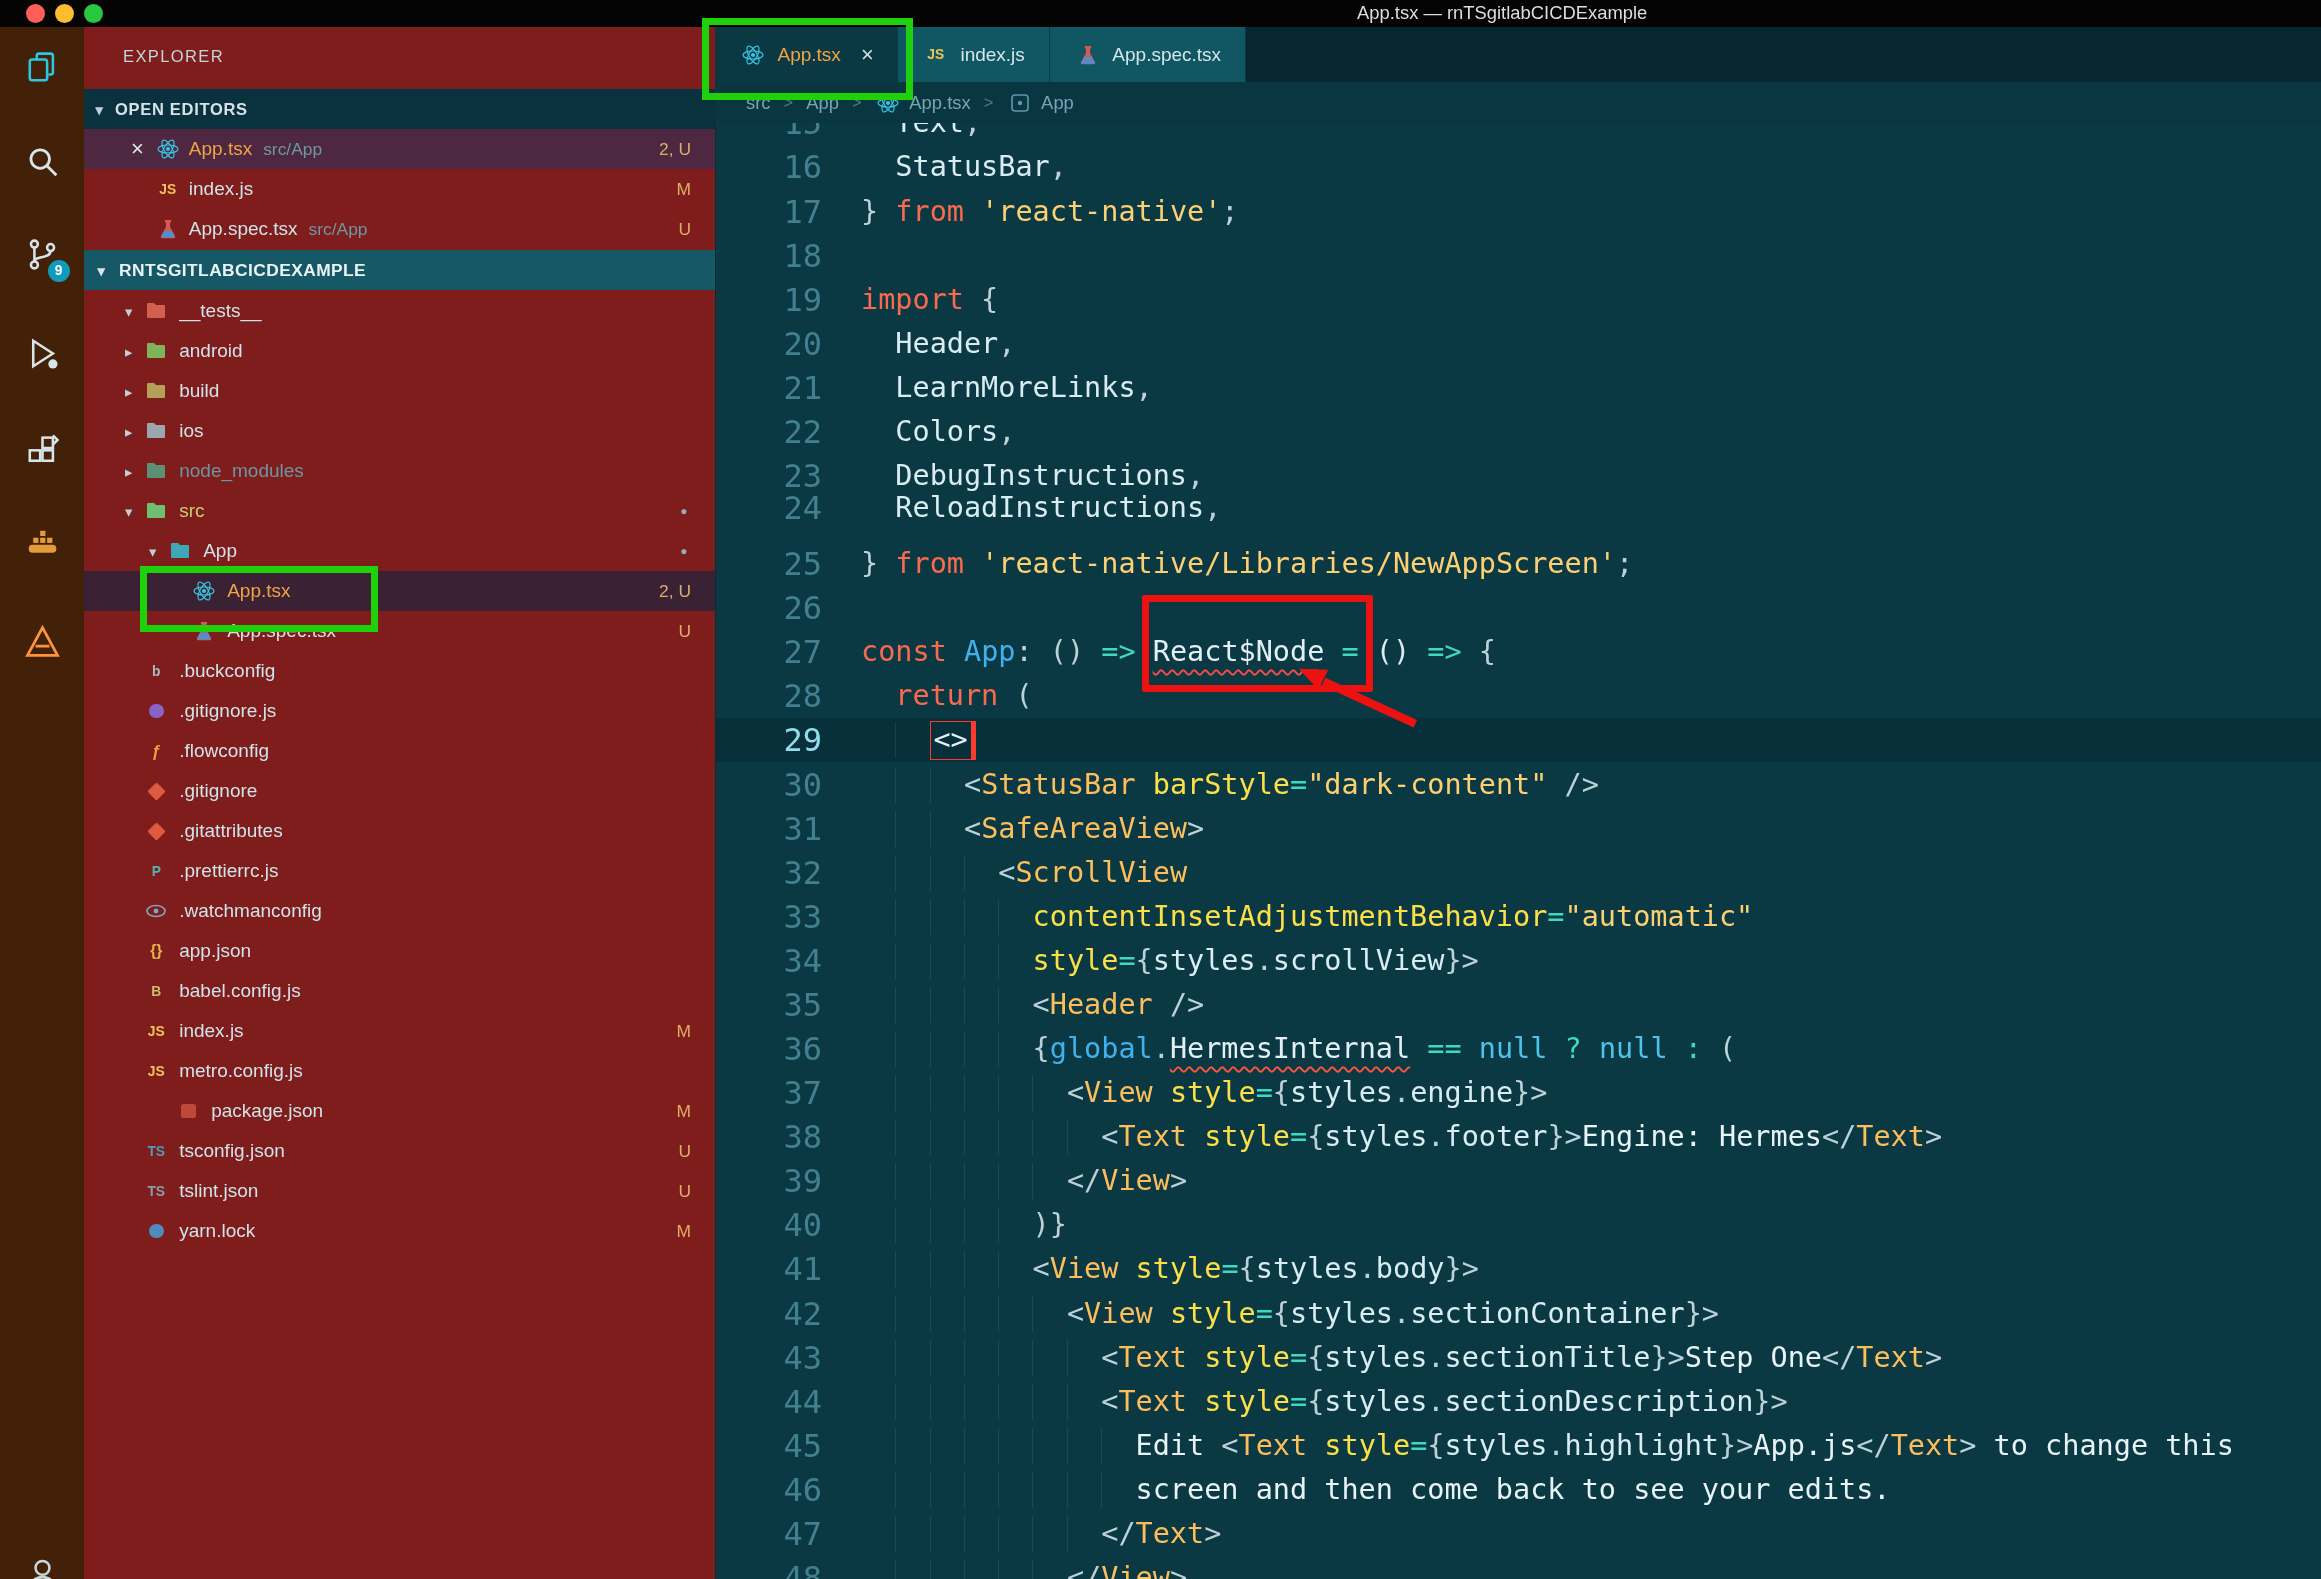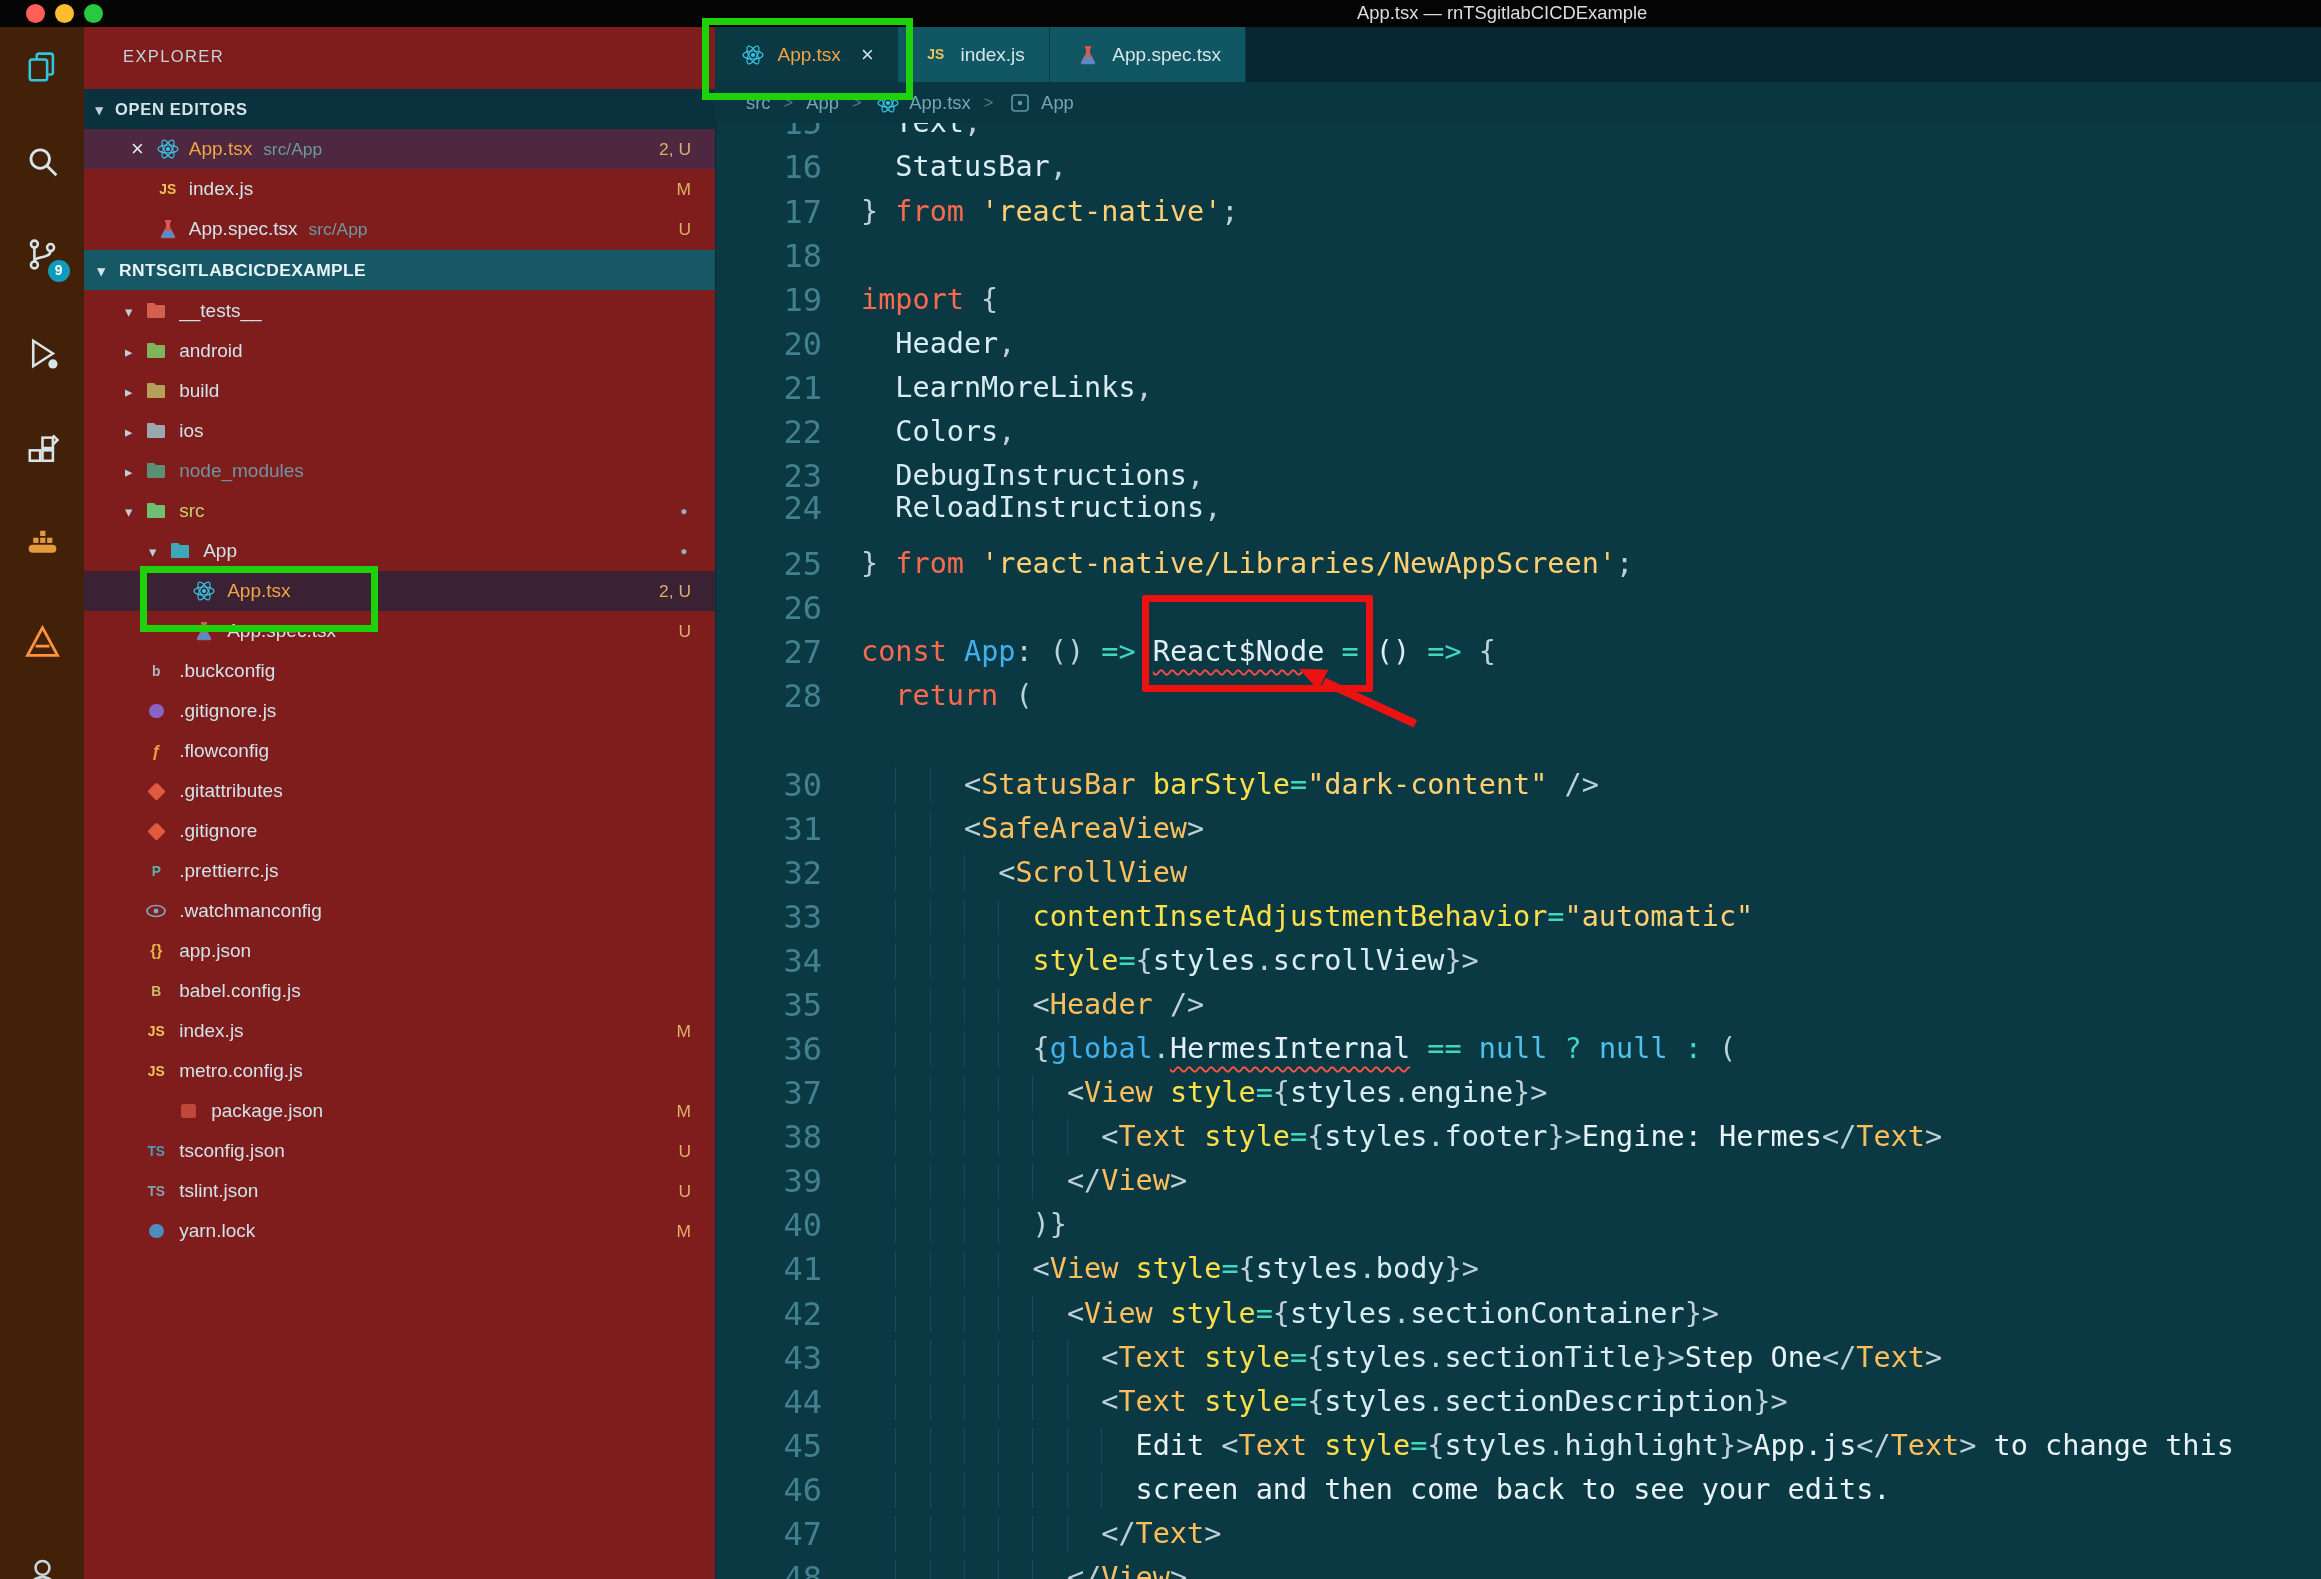--- a/index.html
+++ b/index.html
@@ -325,29 +325,29 @@
           <span class="chev"></span>
           <span class="icn txticn" style="color:#e8a33d;font-size:16.5px">ƒ</span>
           <span class="nm">.flowconfig</span>
           <span class="rowspacer"></span>
         </div>
         <div class="trow" style="padding-left: 31px;">
           <span class="chev"></span>
           <span class="icn">
             <span class="dotic diamond" style="background:#de5b41"></span>
           </span>
+          <span class="nm">.gitignore</span>
+          <span class="rowspacer"></span>
+        </div>
+        <div class="trow" style="padding-left: 31px;">
+          <span class="chev"></span>
+          <span class="icn">
+            <span class="dotic diamond" style="background:#de5b41"></span>
+          </span>
           <span class="nm">.gitattributes</span>
-          <span class="rowspacer"></span>
-        </div>
-        <div class="trow" style="padding-left: 31px;">
-          <span class="chev"></span>
-          <span class="icn">
-            <span class="dotic diamond" style="background:#de5b41"></span>
-          </span>
-          <span class="nm">.gitignore</span>
           <span class="rowspacer"></span>
         </div>
         <div class="trow" style="padding-left: 31px;">
           <span class="chev"></span>
           <span class="icn txticn" style="color:#56b3b4">P</span>
           <span class="nm">.prettierrc.js</span>
           <span class="rowspacer"></span>
         </div>
         <div class="trow" style="padding-left: 31px;">
           <span class="chev"></span>
@@ -429,20 +429,21 @@
         <div class="cl" style="top: 251px;"><span class="ln">19</span><span class="txtwrap"><span class="tk-kw">import</span><span class="tk-pun"> {</span></span></div>
         <div class="cl" style="top: 295px;"><span class="ln">20</span><span class="txtwrap"><span class="tk-pln">  Header</span><span class="tk-pun">,</span></span></div>
         <div class="cl" style="top: 339px;"><span class="ln">21</span><span class="txtwrap"><span class="tk-pln">  LearnMoreLinks</span><span class="tk-pun">,</span></span></div>
         <div class="cl" style="top: 383px;"><span class="ln">22</span><span class="txtwrap"><span class="tk-pln">  Colors</span><span class="tk-pun">,</span></span></div>
         <div class="cl" style="top: 427px;"><span class="ln">23</span><span class="txtwrap"><span class="tk-pln">  DebugInstructions</span><span class="tk-pun">,</span></span></div>
         <div class="cl" style="top: 459px;"><span class="ln">24</span><span class="txtwrap"><span class="tk-pln">  ReloadInstructions</span><span class="tk-pun">,</span></span></div>
         <div class="cl" style="top: 515px;"><span class="ln">25</span><span class="txtwrap"><span class="tk-pun">} </span><span class="tk-kw">from</span><span class="tk-pln"> </span><span class="tk-str">'react-native/Libraries/NewAppScreen'</span><span class="tk-pun">;</span></span></div>
         <div class="cl" style="top: 559px;"><span class="ln">26</span><span class="txtwrap"></span></div>
         <div class="cl" style="top: 603px;"><span class="ln">27</span><span class="txtwrap"><span class="tk-kw">const</span><span class="tk-pln"> </span><span class="tk-var">App</span><span class="tk-pun">: () </span><span class="tk-op">=&gt;</span><span class="tk-pln"> </span><span class="tk-err">React$Node</span><span class="tk-pln"> </span><span class="tk-op">=</span><span class="tk-pln"> () </span><span class="tk-op">=&gt;</span><span class="tk-pun"> {</span></span></div>
         <div class="cl" style="top: 647px;"><span class="ln">28</span><span class="txtwrap"><span class="tk-pln">  </span><span class="tk-kw">return</span><span class="tk-pun"> (</span></span></div>
+        <div class="cl current" style="top: 691px;"><span class="ln">29</span><span class="guide" style="left: 180px;"></span><span class="txtwrap"><span class="tk-pln">    </span><span class="tk-cur">&lt;&gt;</span></span></div>
         <div class="cl" style="top: 736px;"><span class="ln">30</span><span class="guide" style="left: 180px;"></span><span class="guide" style="left: 215px;"></span><span class="txtwrap"><span class="tk-pln">      </span><span class="tk-pun">&lt;</span><span class="tk-tag">StatusBar</span><span class="tk-pln"> </span><span class="tk-attr">barStyle</span><span class="tk-op">=</span><span class="tk-str">"dark-content"</span><span class="tk-pun"> /&gt;</span></span></div>
         <div class="cl" style="top: 780px;"><span class="ln">31</span><span class="guide" style="left: 180px;"></span><span class="guide" style="left: 215px;"></span><span class="txtwrap"><span class="tk-pln">      </span><span class="tk-pun">&lt;</span><span class="tk-tag">SafeAreaView</span><span class="tk-pun">&gt;</span></span></div>
         <div class="cl" style="top: 824px;"><span class="ln">32</span><span class="guide" style="left: 180px;"></span><span class="guide" style="left: 215px;"></span><span class="guide" style="left: 249px;"></span><span class="txtwrap"><span class="tk-pln">        </span><span class="tk-pun">&lt;</span><span class="tk-tag">ScrollView</span></span></div>
         <div class="cl" style="top: 868px;"><span class="ln">33</span><span class="guide" style="left: 180px;"></span><span class="guide" style="left: 215px;"></span><span class="guide" style="left: 249px;"></span><span class="guide" style="left: 283px;"></span><span class="txtwrap"><span class="tk-pln">          </span><span class="tk-attr">contentInsetAdjustmentBehavior</span><span class="tk-op">=</span><span class="tk-str">"automatic"</span></span></div>
         <div class="cl" style="top: 912px;"><span class="ln">34</span><span class="guide" style="left: 180px;"></span><span class="guide" style="left: 215px;"></span><span class="guide" style="left: 249px;"></span><span class="guide" style="left: 283px;"></span><span class="txtwrap"><span class="tk-pln">          </span><span class="tk-attr">style</span><span class="tk-op">=</span><span class="tk-pun">{</span><span class="tk-pln">styles</span><span class="tk-pun">.</span><span class="tk-pln">scrollView</span><span class="tk-pun">}&gt;</span></span></div>
         <div class="cl" style="top: 956px;"><span class="ln">35</span><span class="guide" style="left: 180px;"></span><span class="guide" style="left: 215px;"></span><span class="guide" style="left: 249px;"></span><span class="guide" style="left: 283px;"></span><span class="txtwrap"><span class="tk-pln">          </span><span class="tk-pun">&lt;</span><span class="tk-tag">Header</span><span class="tk-pun"> /&gt;</span></span></div>
         <div class="cl" style="top: 1000px;"><span class="ln">36</span><span class="guide" style="left: 180px;"></span><span class="guide" style="left: 215px;"></span><span class="guide" style="left: 249px;"></span><span class="guide" style="left: 283px;"></span><span class="txtwrap"><span class="tk-pln">          </span><span class="tk-pun">{</span><span class="tk-var">global</span><span class="tk-pun">.</span><span class="tk-warn">HermesInternal</span><span class="tk-pln"> </span><span class="tk-op">==</span><span class="tk-pln"> </span><span class="tk-lit">null</span><span class="tk-pln"> </span><span class="tk-op">?</span><span class="tk-pln"> </span><span class="tk-lit">null</span><span class="tk-pln"> </span><span class="tk-op">:</span><span class="tk-pun"> (</span></span></div>
         <div class="cl" style="top: 1044px;"><span class="ln">37</span><span class="guide" style="left: 180px;"></span><span class="guide" style="left: 215px;"></span><span class="guide" style="left: 249px;"></span><span class="guide" style="left: 283px;"></span><span class="guide" style="left: 317px;"></span><span class="txtwrap"><span class="tk-pln">            </span><span class="tk-pun">&lt;</span><span class="tk-tag">View</span><span class="tk-pln"> </span><span class="tk-attr">style</span><span class="tk-op">=</span><span class="tk-pun">{</span><span class="tk-pln">styles</span><span class="tk-pun">.</span><span class="tk-pln">engine</span><span class="tk-pun">}&gt;</span></span></div>
         <div class="cl" style="top: 1088px;"><span class="ln">38</span><span class="guide" style="left: 180px;"></span><span class="guide" style="left: 215px;"></span><span class="guide" style="left: 249px;"></span><span class="guide" style="left: 283px;"></span><span class="guide" style="left: 317px;"></span><span class="guide" style="left: 352px;"></span><span class="txtwrap"><span class="tk-pln">              </span><span class="tk-pun">&lt;</span><span class="tk-tag">Text</span><span class="tk-pln"> </span><span class="tk-attr">style</span><span class="tk-op">=</span><span class="tk-pun">{</span><span class="tk-pln">styles</span><span class="tk-pun">.</span><span class="tk-pln">footer</span><span class="tk-pun">}&gt;</span><span class="tk-txt">Engine: Hermes</span><span class="tk-pun">&lt;/</span><span class="tk-tag">Text</span><span class="tk-pun">&gt;</span></span></div>
         <div class="cl" style="top: 1132px;"><span class="ln">39</span><span class="guide" style="left: 180px;"></span><span class="guide" style="left: 215px;"></span><span class="guide" style="left: 249px;"></span><span class="guide" style="left: 283px;"></span><span class="guide" style="left: 317px;"></span><span class="txtwrap"><span class="tk-pln">            </span><span class="tk-pun">&lt;/</span><span class="tk-tag">View</span><span class="tk-pun">&gt;</span></span></div>

